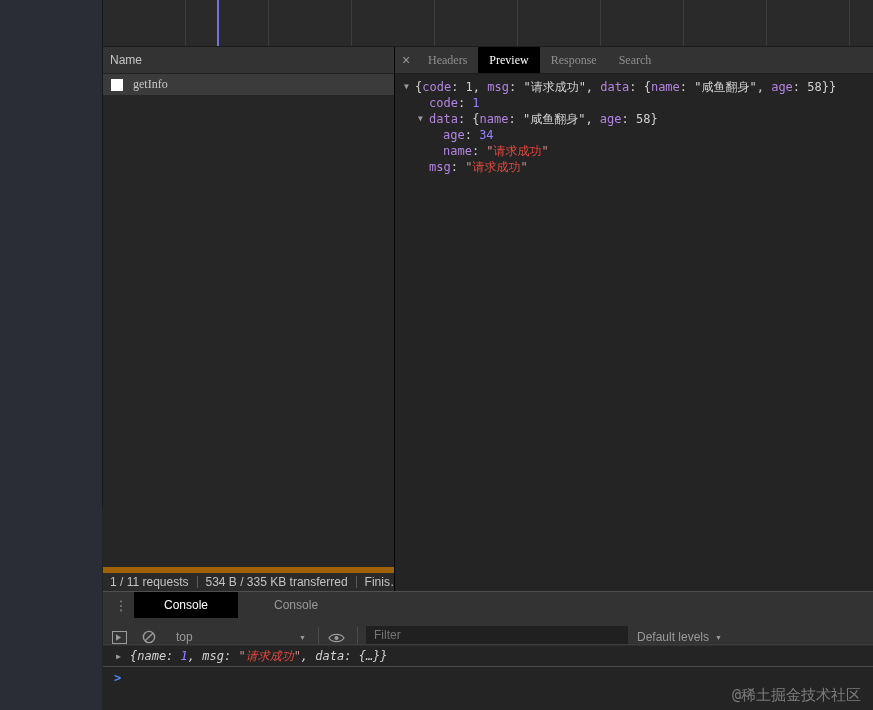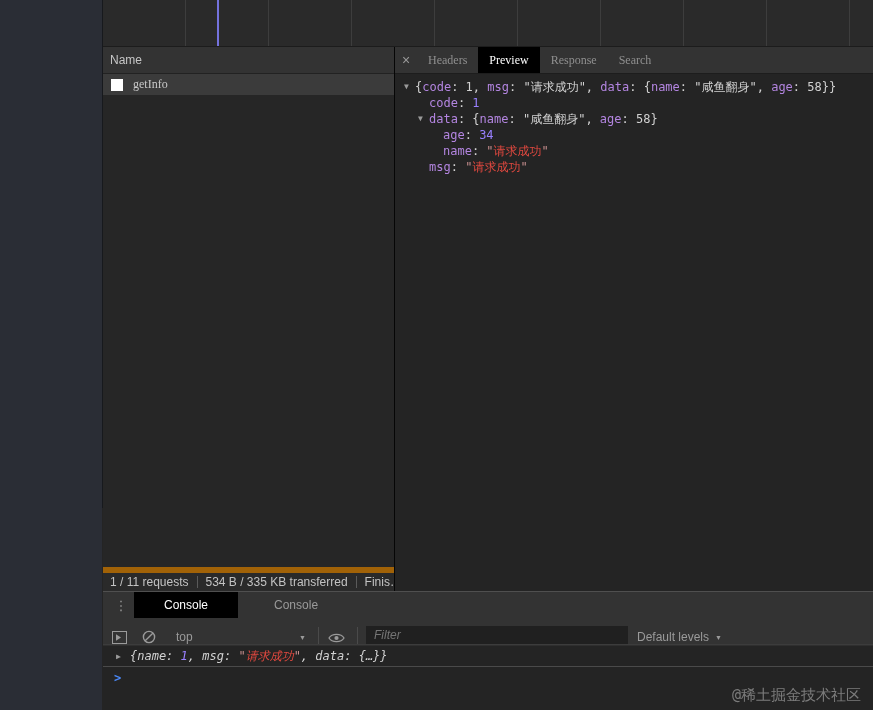--- a/index.html
+++ b/index.html
@@ -55,21 +55,21 @@
   .ctab.active { background:#000000; color:#ffffff; margin-left:8px; }
 
   .console-toolbar { height:27px; background:#333333; border-bottom:1px solid #3c3c3c; display:flex; align-items:flex-end; flex:none; }
   .tb-icon { display:flex; align-items:center; justify-content:center; flex:none; }
   .i-sidebar { margin-left:9px; }
   .i-clear { margin-left:15px; }
   .ctx-select { margin-left:20px; width:130px; display:flex; align-items:center; justify-content:space-between; color:#9a9a9a; font-size:12px; flex:none; }
   .caret { font-size:7px; color:#9a9a9a; }
   .tb-sep { width:1px; height:17px; background:#4a4a4a; margin-left:12px; flex:none; }
   .i-eye { margin-left:9px; }
-  .filter-input { margin-left:8px; width:262px; height:18px; background:#202020; border:none; color:#cccccc; font-size:12px; padding:0 8px; outline:none; font-family:"Liberation Sans",sans-serif; flex:none;font-style:italic; }
+  .filter-input { margin-left:8px; width:262px; height:18px; background:#202020; border:none; color:#cccccc; font-size:12px; padding:0 8px; outline:none; font-family:"Liberation Sans",sans-serif; flex:none; }
   .filter-input::placeholder { color:#757575; }
   .levels { margin-left:9px; color:#9a9a9a; font-size:12px; display:flex; align-items:center; gap:6px; flex:none; }
 
   .console-messages { flex:1; background:#242424; position:relative; font-family:"DejaVu Sans Mono",monospace; font-size:12px; }
   .log-row { height:22px; border-top:1px solid #2f2f2f; border-bottom:1px solid #4a4a4a; display:flex; align-items:center; padding-left:13px; font-style:italic; white-space:pre; }
   .log-arrow { font-style:normal; font-size:8px; color:#9a9a9a; width:14px; flex:none; }
   .prompt-row { height:21px; display:flex; align-items:center; padding-left:11px; }
   .prompt-chevron { color:#4a88f7; font-weight:bold; font-size:12px; }
   .watermark { position:absolute; right:12px; bottom:5px; color:#8b8b8b; font-size:15px; opacity:.85; font-style:normal; }
 </style>

